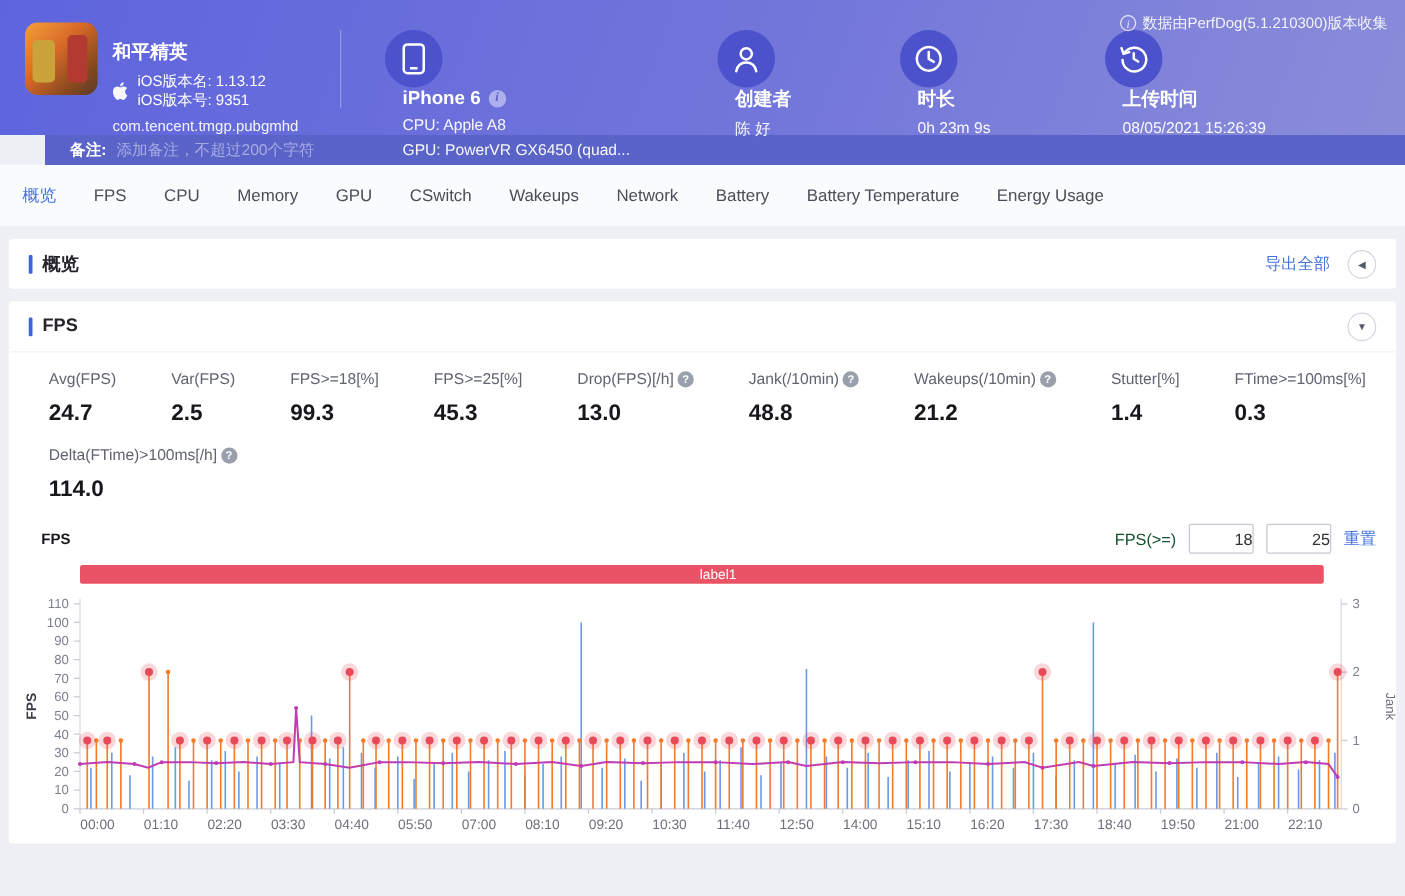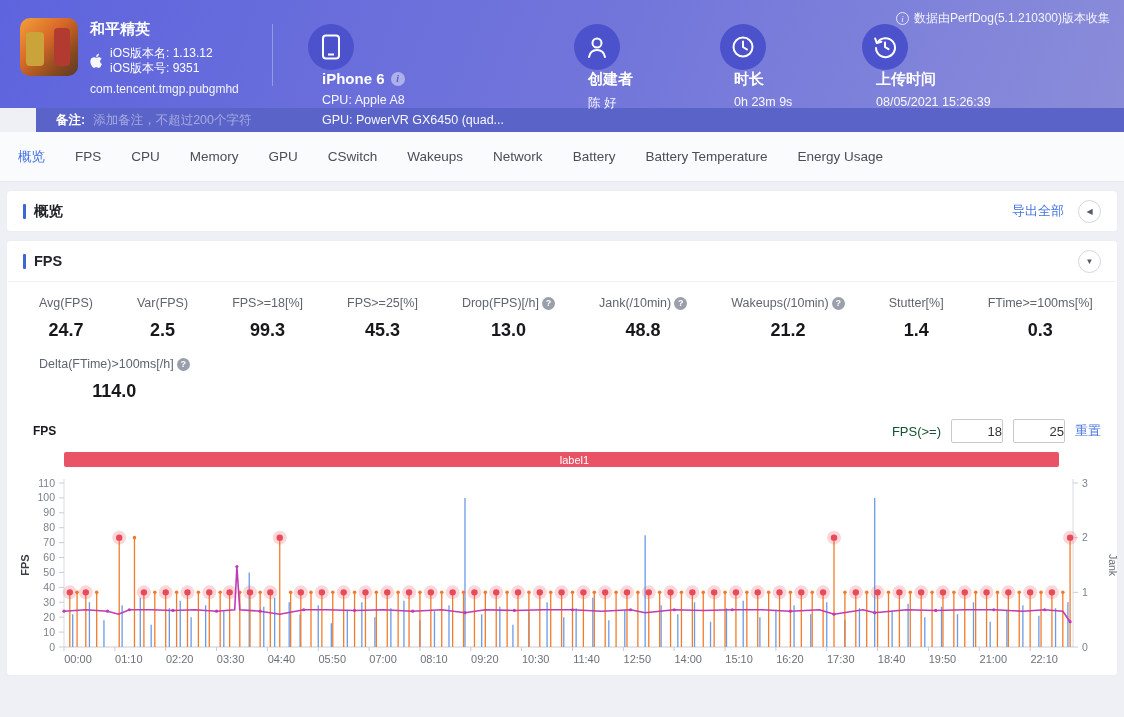--- a/index.html
+++ b/index.html
@@ -11,29 +11,29 @@
     position:relative; color:#fff; }
   .hdr-inner { display:flex; align-items:flex-start; padding:18px 0 0 20px; }
   .app-icon { width:58px; height:58px; border-radius:10px; flex:0 0 auto;
     background:linear-gradient(135deg,#f3a03a 0%,#d96a28 40%,#8a4a1e 75%,#5a3a2a 100%);
     position:relative; overflow:hidden; }
   .app-icon:before { content:""; position:absolute; left:6px; top:14px; width:18px; height:34px;
     background:#caa33a; border-radius:4px; }
   .app-icon:after { content:""; position:absolute; right:8px; top:10px; width:16px; height:38px;
     background:#b33a30; border-radius:4px; }
   .app-meta { margin-left:12px; }
-  .app-title { font-size:15px; font-weight:bold; margin-top:2px; }
+  .app-title { font-size:15px; font-weight:bold; margin-top:14px; }
   .app-ver { display:flex; align-items:center; margin-top:7px; }
   .apple-ic { width:14px; height:16px; margin-right:6px; opacity:.95; }
   .ver-lines div { font-size:12px; line-height:15px; }
   .app-bundle { font-size:12px; margin-top:6px; color:rgba(255,255,255,.92); }
   .hdr-div { position:absolute; left:272px; top:24px; width:1px; height:62px; background:rgba(255,255,255,.3); }
 
   .hdr-group { position:absolute; top:24px; display:flex;flex-direction:column; }
-  .g-device { left:308px; } .g-creator { left:574px; } .g-duration { left:720px; } .g-upload { left:862px; }
+  .g-device { left:308px; } .g-creator { left:574px; } .g-duration { left:720px; } .g-upload { left:884px; }
   .circle-ic { width:46px; height:46px; border-radius:50%; background:#4b52cc; display:flex;
     align-items:center; justify-content:center; flex:0 0 auto; }
   .hg-txt { margin-left:14px; }
   .hg-title { font-size:15px; font-weight:bold; display:flex; align-items:center; gap:6px; }
   .hg-line { font-size:12.5px; margin-top:6px; color:rgba(255,255,255,.95); }
   .info-badge { display:inline-flex; width:14px; height:14px; border-radius:50%; background:rgba(255,255,255,.45);
     color:#5a60c8; font-size:10px; font-weight:bold; align-items:center; justify-content:center;
     font-style:italic; font-family:"Liberation Serif",serif; }
   .collect-note { position:absolute; top:10px; right:14px; font-size:12px; color:rgba(255,255,255,.9);
     display:flex; align-items:center; gap:5px; }
@@ -62,21 +62,21 @@
   .head-right { margin-left:auto; display:flex; align-items:center; gap:14px; }
   .link { color:#4472e4; font-size:13px; cursor:pointer; text-decoration:none; }
   .circle-btn { width:23px; height:23px; border-radius:50%; border:1px solid #d4d7df; background:#fff;
     color:#555a66; font-size:8px; display:flex; align-items:center; justify-content:center; cursor:pointer; }
 
   .fps-card { padding-bottom:4px; }
   .card-divider { height:1px; background:#f0f1f5; margin:0 1px; }
 
   
   .stats-row { display:flex; gap:44px; padding:14px 0 0 32px; flex-wrap:wrap; }
-  .stat { text-align:center; }
+  .stat { }
   .stat-label { font-size:12.5px; color:#5f6470; display:flex; align-items:center; gap:3px; justify-content:center; }
   .stat-value { font-size:18px; font-weight:bold; color:#17181c; margin-top:10px; }
   .help-ic { width:13px; height:13px; border-radius:50%; background:#9aa0ab; color:#fff; font-size:9px;
     font-weight:bold; display:inline-flex; align-items:center; justify-content:center; cursor:pointer; }
   .stats-row2 { padding:16px 0 0 32px; }
 
   
   .chart-ctrl { display:flex; align-items:center; height:30px; margin:14px 16px 0 16px; }
   .chart-small-title { font-size:12px; font-weight:bold; color:#17181c; margin-left:10px; }
   .ctrl-right { margin-left:auto; display:flex; align-items:center; gap:10px; }

